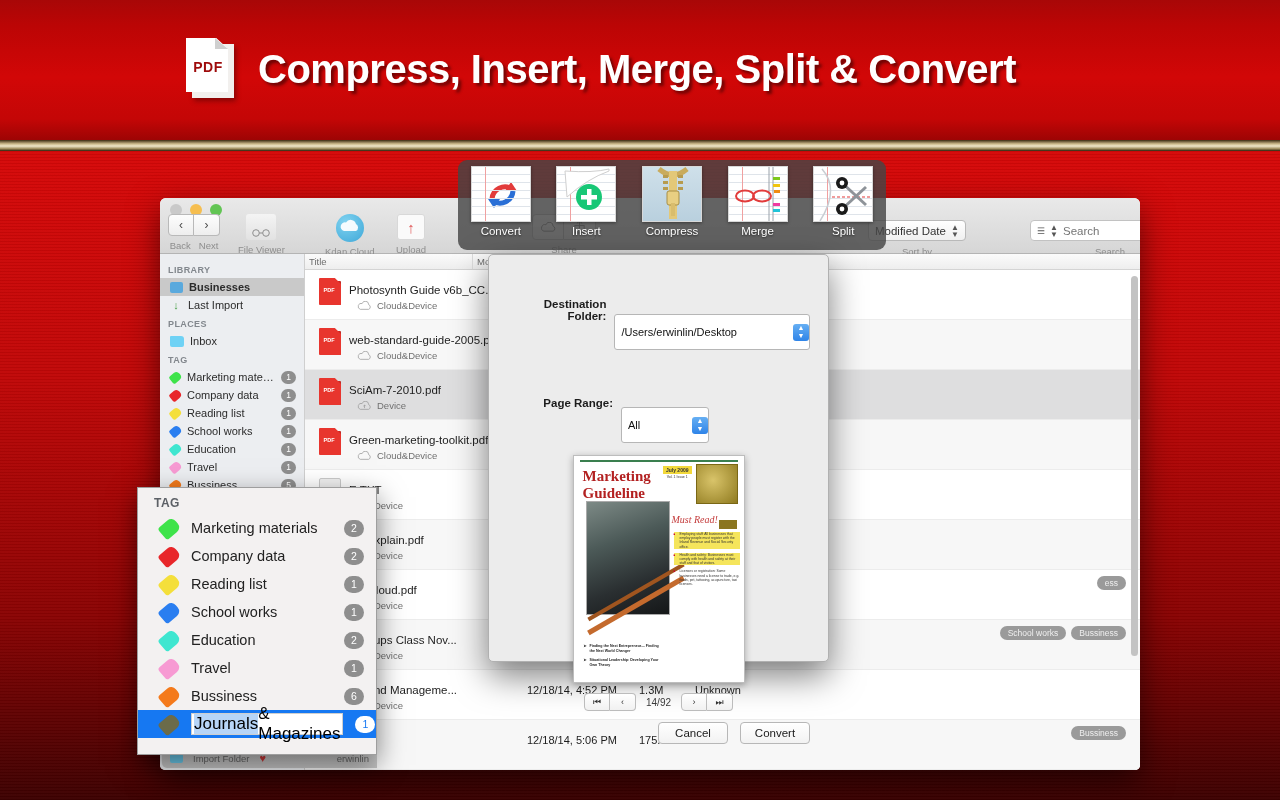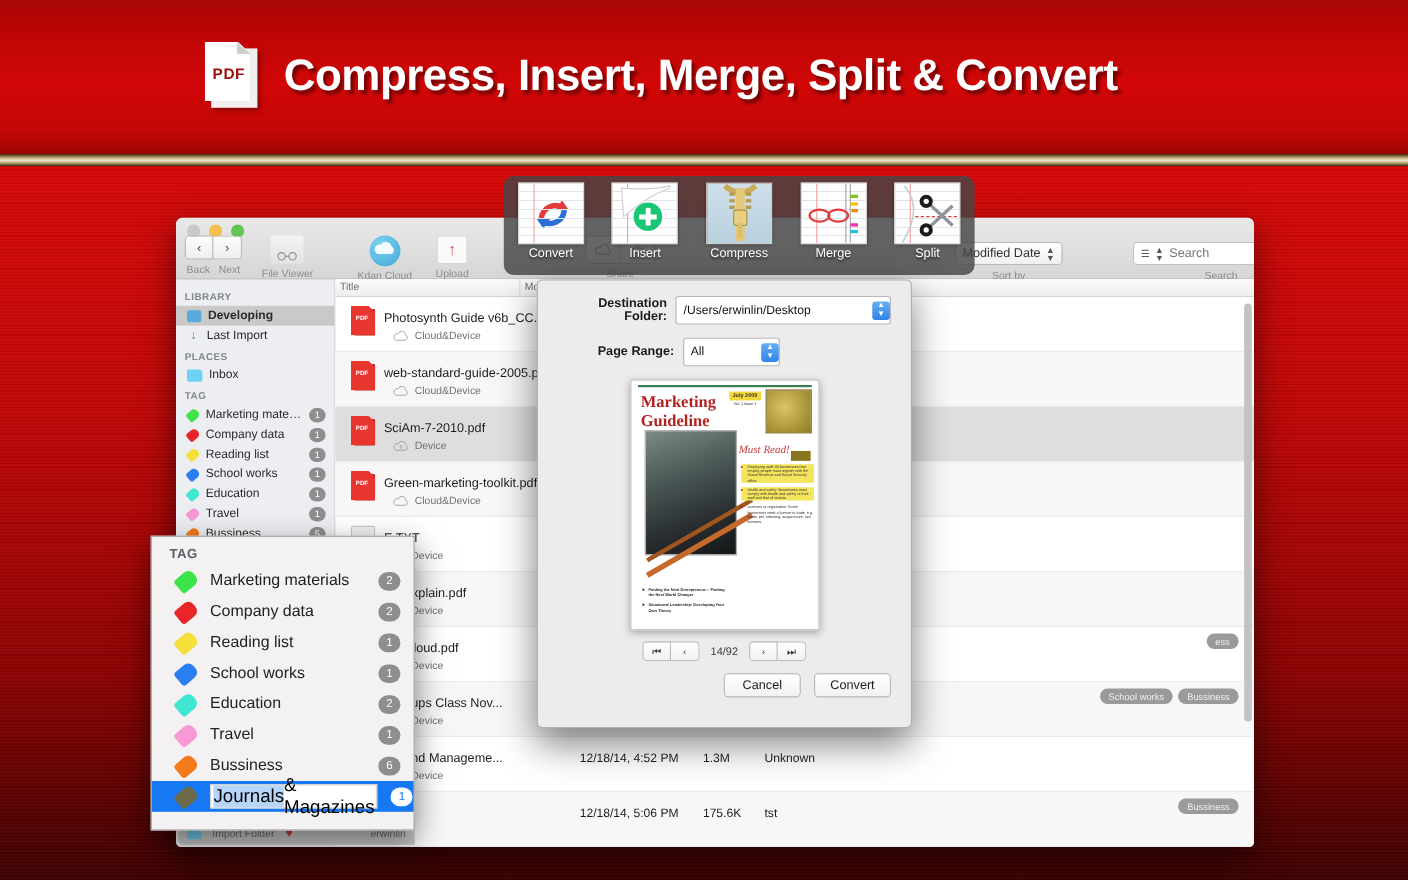--- a/index.html
+++ b/index.html
@@ -170,23 +170,24 @@
   
   .dialog {
     position: absolute; left: 488px; top: 254px; width: 341px; height: 408px;
     background: #ececec; border: 1px solid #b0b0b0; border-radius: 5px;
     box-shadow: 0 14px 34px rgba(0,0,0,.5);
     padding: 14px 18px 0 18px;
   }
   .frow { display: flex; align-items: center; margin-bottom: 12px; }
   .frow .flabel { font-size: 11.5px; color: #1c1c1c; font-weight: bold; text-align: right; width: 106px; margin-right: 8px; }
   .select {
-    height: 26px; background: #fff; border: 1px solid #b6b6b6; border-radius: 3px;
+    height: 36px; background: #fff; border: 1px solid #b6b6b6; border-radius: 3px;
     display: inline-flex; align-items: center; padding: 0 0 0 6px; font-size: 11px; color: #111;
     position: relative;
+    margin-top: 45px;
   }
   .select .val { padding-right: 8px; white-space: nowrap; }
   .select .arrows {
     width: 16px; height: 17px; margin-left: auto;
     background: linear-gradient(180deg,#66aff3,#2f84e8); border-radius: 3px;
     color: #fff; font-size: 7px; line-height: 8px; display: flex;
     flex-direction: column; align-items: center; justify-content: center;
   }
   .preview {
     width: 172px; height: 228px; margin: 2px auto 0 auto; background: #fff;
@@ -354,21 +355,21 @@
         <div class="tb-label" style="margin-top:5px;">Search</div>
       </div>
     </div>
 
     <div class="content">
 
       <div class="sidebar">
         <div class="sb-head">LIBRARY</div>
         <div class="sb-row sel">
           <span class="doc-ico"></span>
-          <span class="lbl">Developing</span>
+          <span class="lbl">Businesses</span>
         </div>
         <div class="sb-row">
           <span class="imp-ico">↓</span>
           <span class="lbl">Last Import</span>
         </div>
 
         <div class="sb-head">PLACES</div>
         <div class="sb-row">
           <span class="folder-ico"></span>
           <span class="lbl">Inbox</span>

